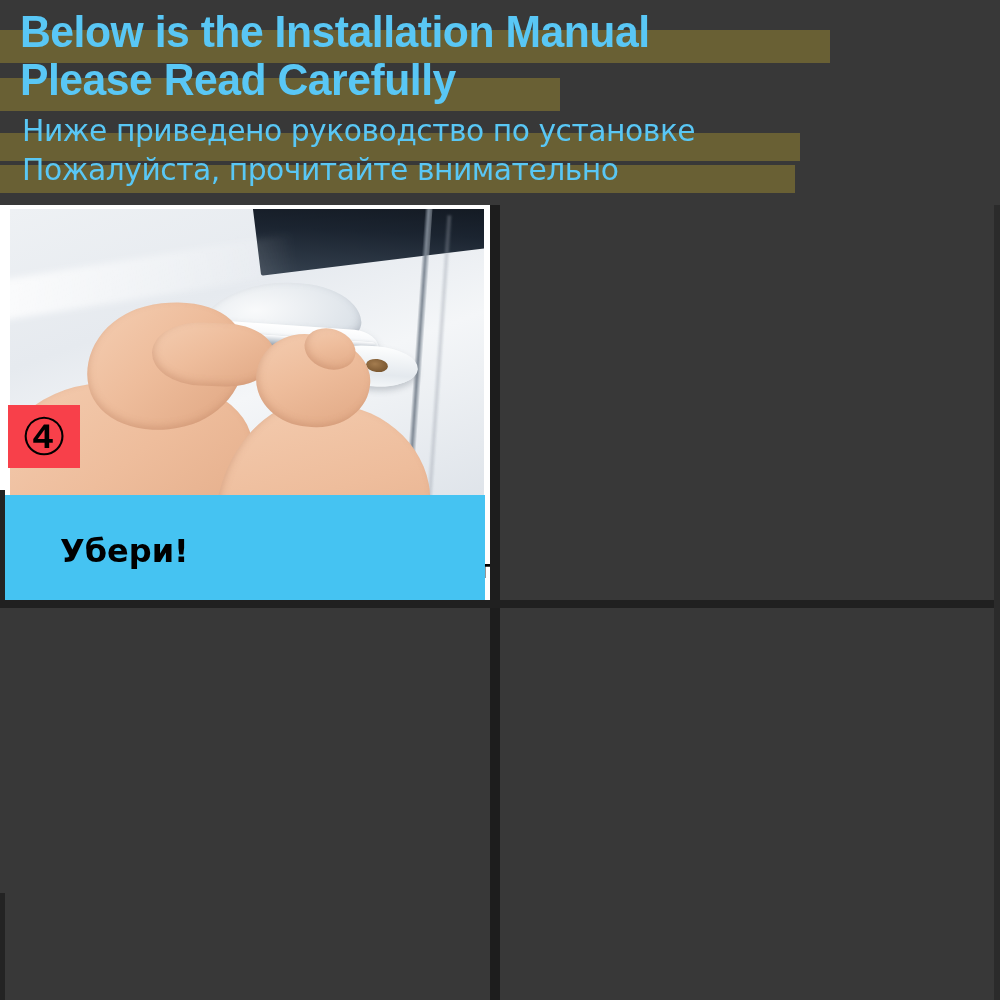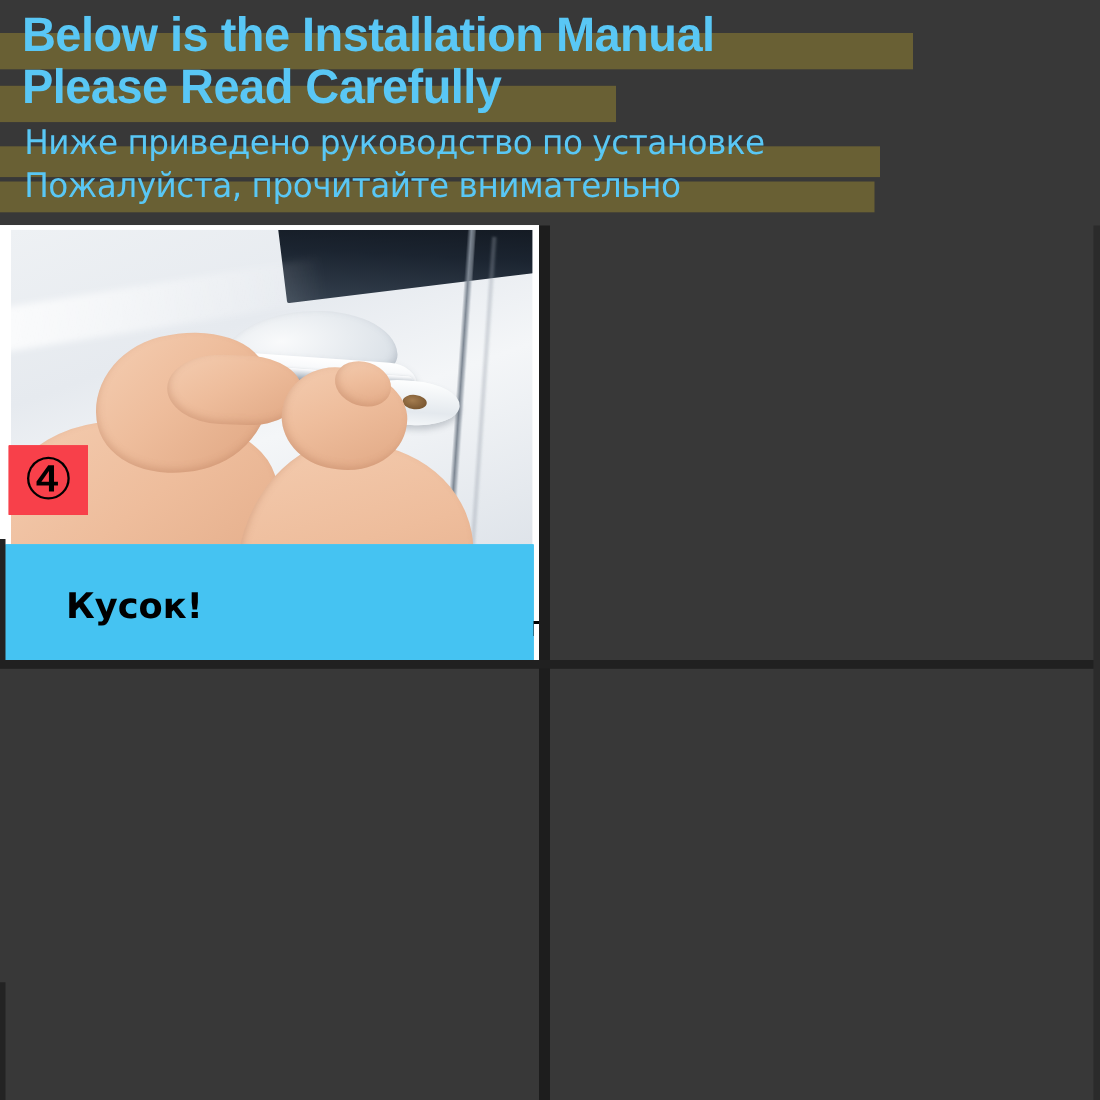--- a/index.html
+++ b/index.html
@@ -383,21 +383,21 @@
         <div class="hand fingers"></div>
         <div class="hand arm-right"></div>
         <div class="hand fist"></div>
         <div class="hand thumb"></div>
       </div>
     </div>
     <div class="badge">
       <span>④</span>
     </div>
     <div class="caption c4">
-      <div class="cap-ru">Кусок!</div>
+      <div class="cap-ru">Убери!</div>
     </div>
   </div>
 
   <div class="gutter-v" style="left:490px; top:0;   width:10px; height:795px;"></div>
   <div class="gutter-h" style="left:0;     top:395px; width:1000px; height:8px;"></div>
   <div class="leftbar" style="top:285px;  height:110px;"></div>
   <div class="leftbar" style="top:688px;  height:107px;"></div>
   <div class="rightbar" style="top:0;      height:795px;"></div>
 </div>
 

